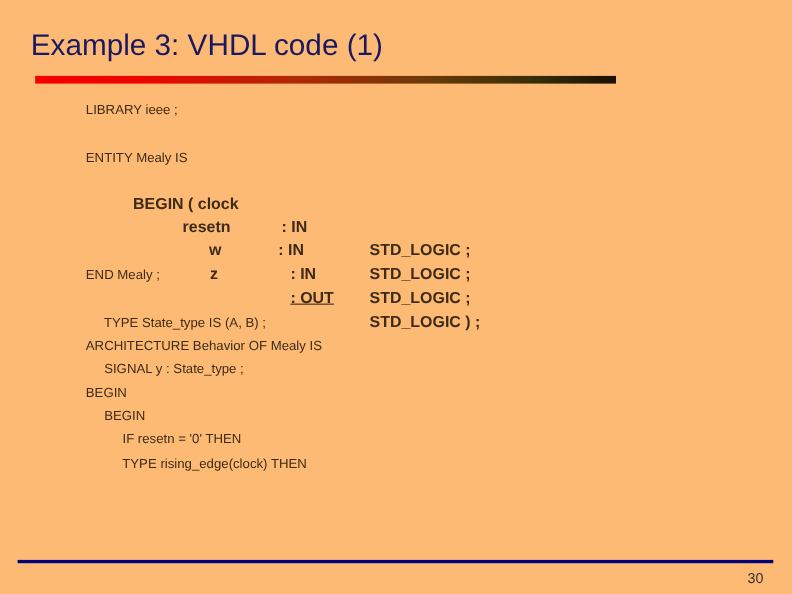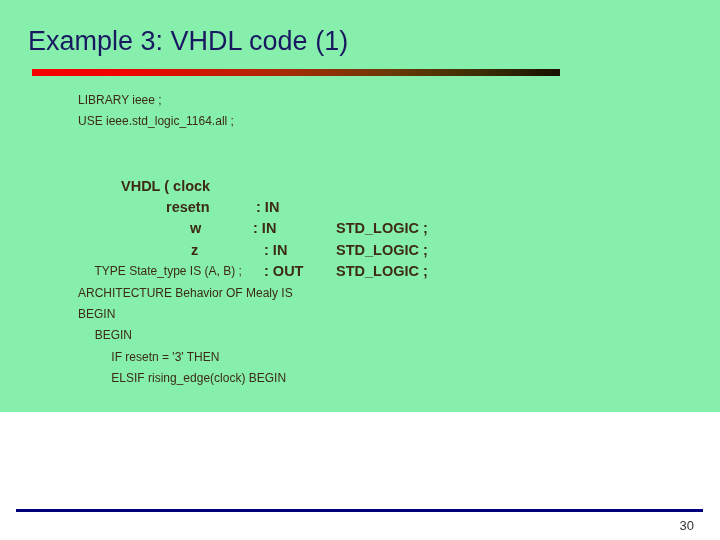--- a/index.html
+++ b/index.html
@@ -11,22 +11,22 @@
     height: 540px;
     background: #ffffff;
     font-family: "Liberation Sans", sans-serif;
     overflow: hidden;
     position: relative;
   }
   .slide {
     position: absolute;
     inset: 0;
     width: 720px;
-    height: 412px;
-    background: #86efac;
+    height: 540px;
+    background: #fdba74;
   }
   .slide-title {
     position: absolute;
     left: 28px;
     top: 24px;
     font-size: 27px;
     line-height: 34px;
     font-weight: 400;
     color: #191961;
     letter-spacing: 0px;
@@ -100,50 +100,53 @@
 
 <div class="slide">
 
   <div class="slide-title">Example 3: VHDL code (1)</div>
 
   <div class="title-rule"></div>
 
   <div class="code-block">
 
     <div class="code-line">LIBRARY ieee ;</div>
-    <div class="code-line">USE ieee.std_logic_1164.all ;</div>
     <div class="code-line blank"></div>
+    <div class="code-line">ENTITY Mealy IS</div>
 
     <div class="code-row">
-      <span class="col-name" style="left: 43px;">VHDL ( clock</span>
+      <span class="col-name" style="left: 43px;">BEGIN ( clock</span>
       <span class="col-dir" style="left: 178px;">: IN</span>
       <span class="col-type">STD_LOGIC ;</span>
     </div>
     <div class="code-row">
       <span class="col-name" style="left: 88px;">resetn</span>
       <span class="col-dir" style="left: 175px;">: IN</span>
       <span class="col-type">STD_LOGIC ;</span>
     </div>
     <div class="code-row">
       <span class="col-name" style="left: 112px;">w</span>
       <span class="col-dir" style="left: 186px;">: IN</span>
       <span class="col-type">STD_LOGIC ;</span>
     </div>
     <div class="code-row">
       <span class="col-name" style="left: 113px;">z</span>
-      <span class="col-dir" style="left: 186px;">: OUT</span>
+      <span class="col-dir" style="left: 186px; text-decoration: underline;">: OUT</span>
+      <span class="col-type">STD_LOGIC ) ;</span>
     </div>
 
+    <div class="code-line">END Mealy ;</div>
     <div class="code-line blank"></div>
     <div class="code-line">     TYPE State_type IS (A, B) ;</div>
     <div class="code-line">ARCHITECTURE Behavior OF Mealy IS</div>
+    <div class="code-line">     SIGNAL y : State_type ;</div>
     <div class="code-line">BEGIN</div>
     <div class="code-line">     BEGIN</div>
-    <div class="code-line">          IF resetn = '3' THEN</div>
-    <div class="code-line">          ELSIF rising_edge(clock) BEGIN</div>
+    <div class="code-line">          IF resetn = '0' THEN</div>
+    <div class="code-line">          TYPE rising_edge(clock) THEN</div>
 
   </div>
 
   <div class="footer-rule"></div>
 
   <div class="page-number">30</div>
 
 </div>
 
 </body></html>

